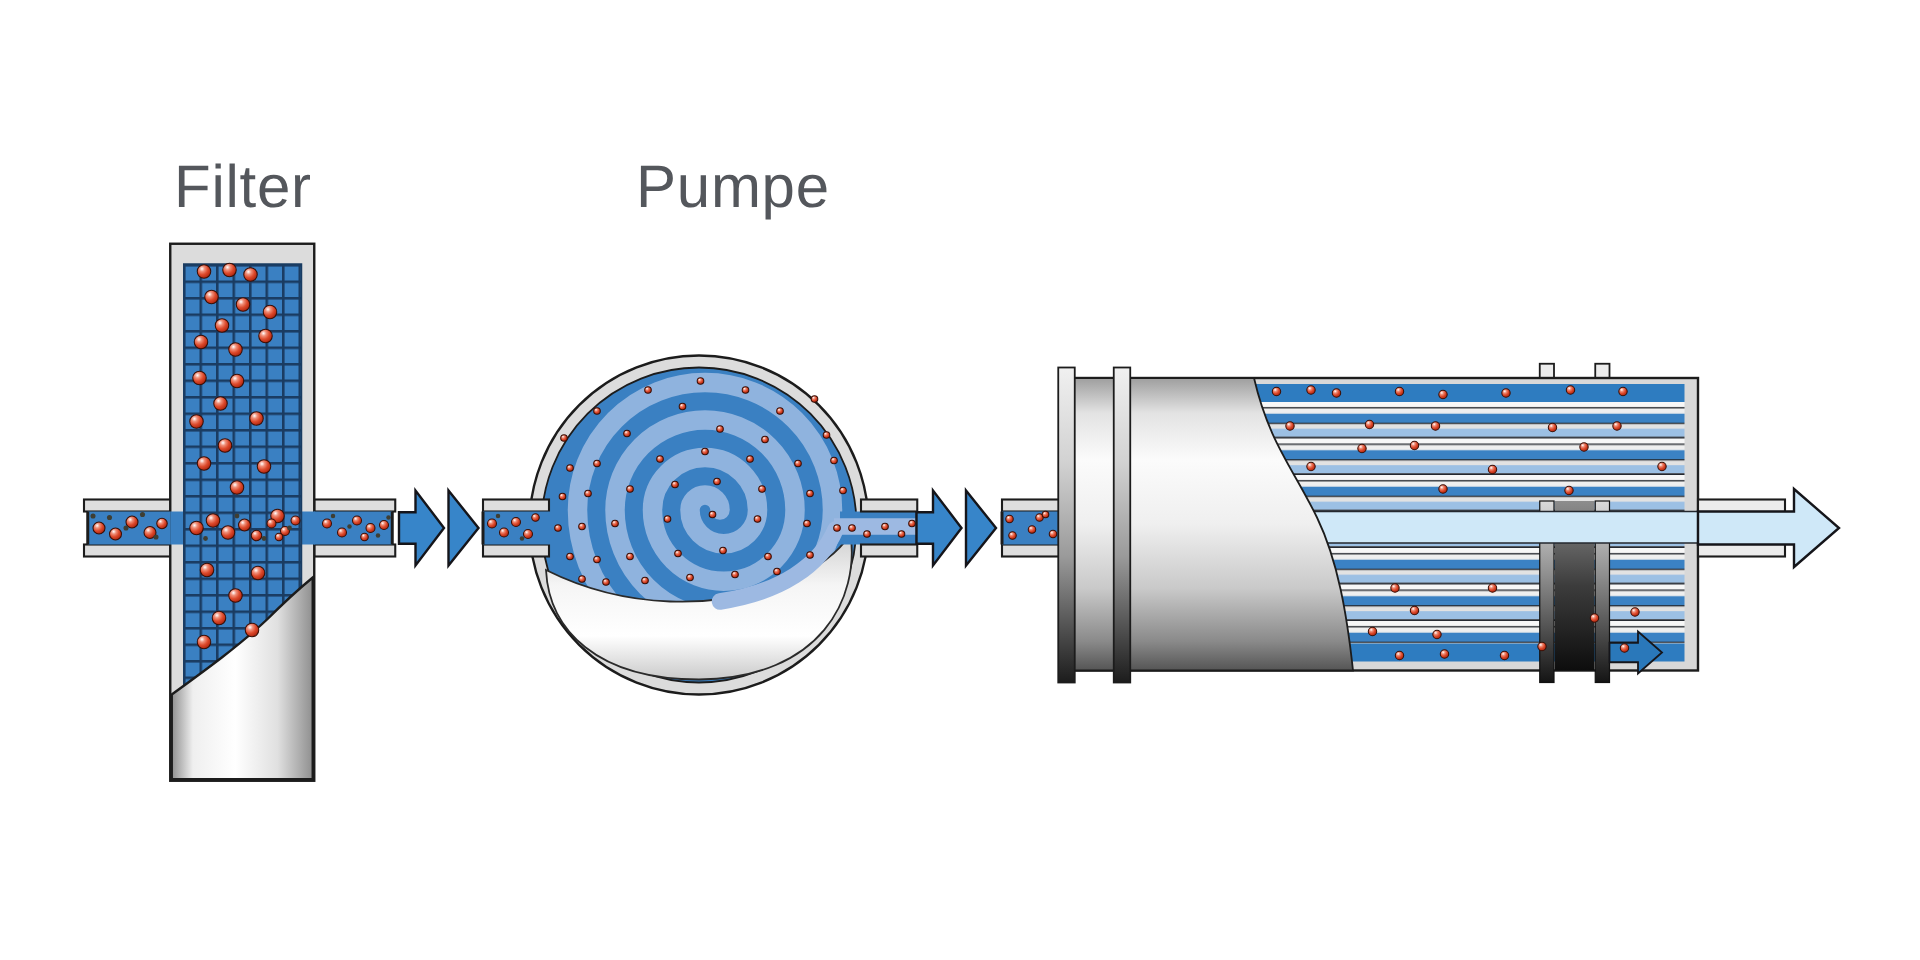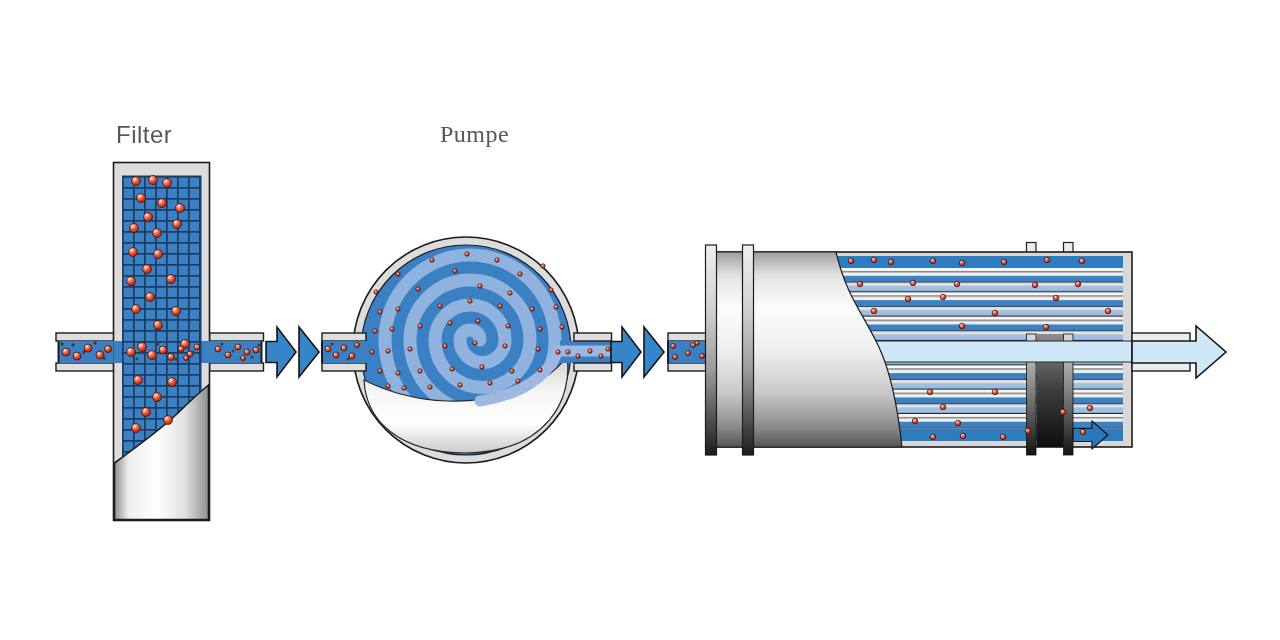--- a/index.html
+++ b/index.html
@@ -1,21 +1,21 @@
 <!DOCTYPE html>
 <html><head>
 <meta charset="utf-8">
 <style>
   html,body{margin:0;padding:0;background:#ffffff;}
   .stage{position:relative;width:1280px;height:640px;background:#ffffff;overflow:hidden;
          font-family:"Liberation Sans", sans-serif;}
-  .lbl{position:absolute;top:103px;font-size:24px;font-weight:400;color:#54575c;
-       letter-spacing:.5px;white-space:nowrap;margin-top:18px;}
+  .lbl{position:absolute;top:103px;font-size:40px;font-weight:400;color:#54575c;
+       letter-spacing:.5px;white-space:nowrap;}
   #lbl-filter{left:116px;}
-  #lbl-pump{left:440px;font-family:Liberation Serif, serif;}
+  #lbl-pump{left:424px;}
   #lbl-membrane{left:706px;}
   svg{position:absolute;left:0;top:0;}
   .p-red{fill:url(#pg);stroke:#3a0f06;stroke-width:.7;}
   .p-dark{fill:#3e3e33;stroke:none;}
 </style>
 </head>
 <body>
 
 <div class="stage">
 

